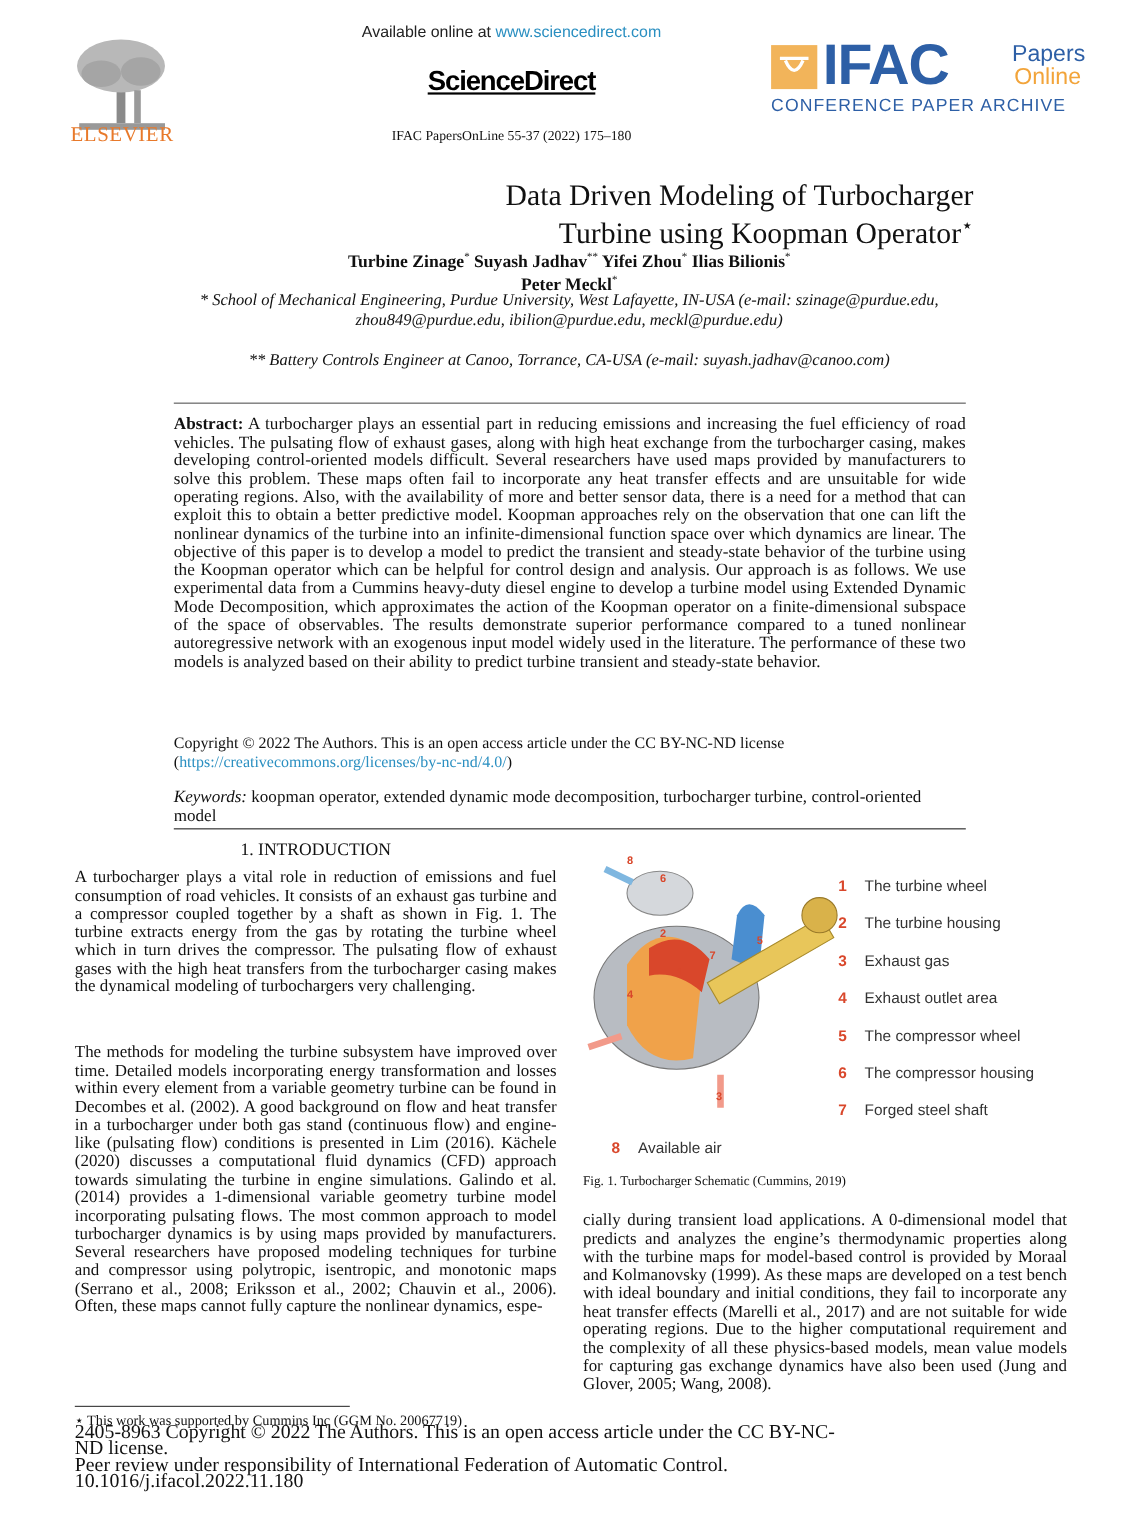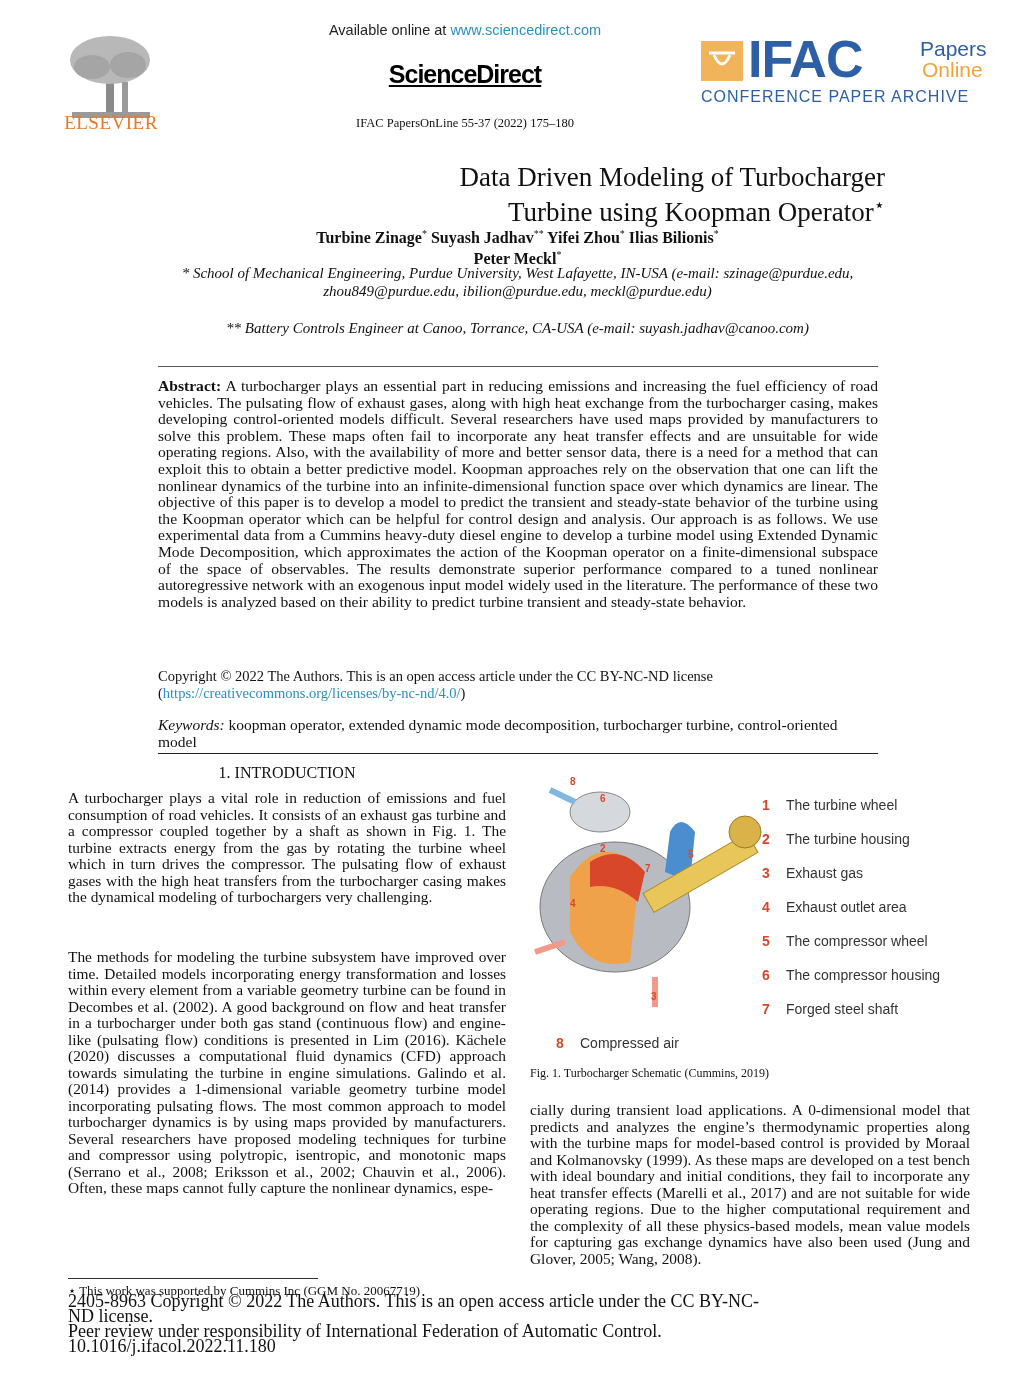--- a/index.html
+++ b/index.html
@@ -144,21 +144,21 @@
   </g>
 </svg>
 
 <div class="legend-row" style="top:797px"><span class="legend-num">1</span><span>The turbine wheel</span></div>
 <div class="legend-row" style="top:831px"><span class="legend-num">2</span><span>The turbine housing</span></div>
 <div class="legend-row" style="top:865px"><span class="legend-num">3</span><span>Exhaust gas</span></div>
 <div class="legend-row" style="top:899px"><span class="legend-num">4</span><span>Exhaust outlet area</span></div>
 <div class="legend-row" style="top:933px"><span class="legend-num">5</span><span>The compressor wheel</span></div>
 <div class="legend-row" style="top:967px"><span class="legend-num">6</span><span>The compressor housing</span></div>
 <div class="legend-row" style="top:1001px"><span class="legend-num">7</span><span>Forged steel shaft</span></div>
-<div class="legend-row" style="top:1035px; left:556px"><span class="legend-num">8</span><span>Compressed air</span></div>
+<div class="legend-row" style="top:1035px; left:556px"><span class="legend-num">8</span><span>Available air</span></div>
 
 <div id="caption" class="abs">Fig. 1. Turbocharger Schematic (Cummins, 2019)</div>
 <div id="right-p1" class="abs col-text">cially during transient load applications. A 0-dimensional model that predicts and analyzes the engine’s thermodynamic properties along with the turbine maps for model-based control is provided by Moraal and Kolmanovsky (1999). As these maps are developed on a test bench with ideal boundary and initial conditions, they fail to incorporate any heat transfer effects (Marelli et al., 2017) and are not suitable for wide operating regions. Due to the higher computational requirement and the complexity of all these physics-based models, mean value models for capturing gas exchange dynamics have also been used (Jung and Glover, 2005; Wang, 2008).</div>
 
 <div id="bottom-notes" class="abs">
   <div>2405-8963 Copyright © 2022 The Authors. This is an open access article under the CC BY-NC-ND license.</div>
   <div>Peer review under responsibility of International Federation of Automatic Control.</div>
   <div>10.1016/j.ifacol.2022.11.180</div>
 </div>
 

